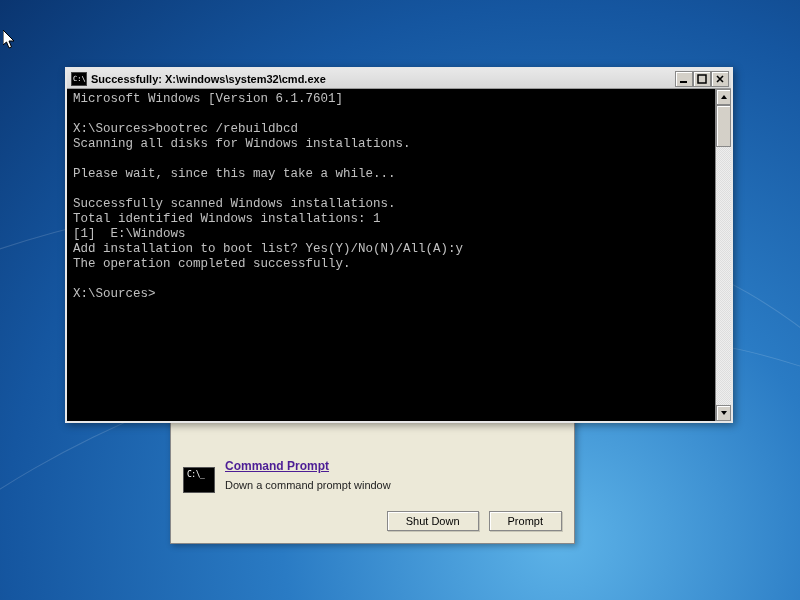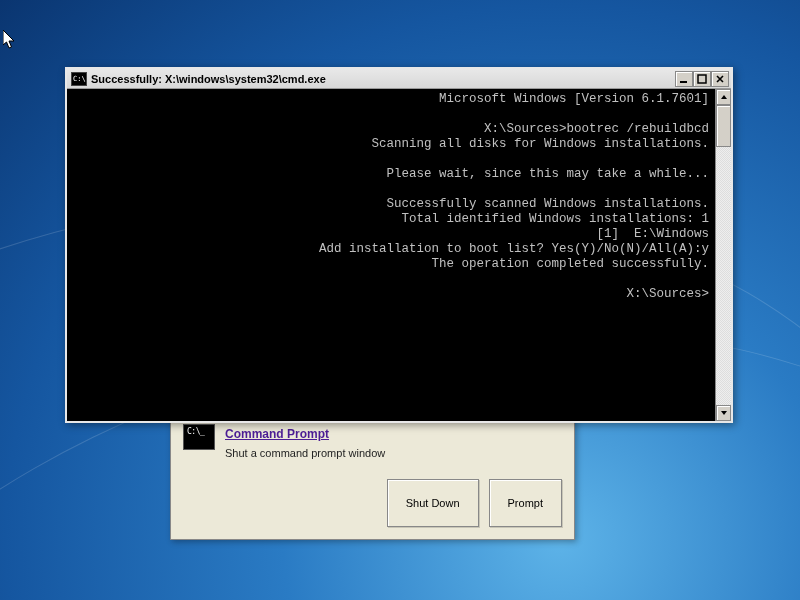--- a/index.html
+++ b/index.html
@@ -26,34 +26,34 @@
       position: absolute; left: 3px; top: 30px; z-index: 999;
       width: 14px; height: 20px;
     }
 
     
     .recovery-panel {
       position: absolute; left: 170px; top: 415px; width: 405px;
       background: #ece9d8; border: 1px solid #888; padding: 6px 12px 12px;
       box-shadow: 2px 2px 6px rgba(0,0,0,0.3);
     }
-    .recovery-row { display: flex; gap: 10px; align-items: flex-start; padding: 2px 0 10px; }
+    .recovery-row { display: flex; gap: 10px; align-items: flex-end; padding: 2px 0 10px; margin-top: 32px; }
     .cmd-icon-bg {
       width: 32px; height: 26px; background: #000; border: 1px solid #555;
       display: flex; align-items: flex-start; padding: 2px 3px; flex-shrink: 0;
     }
     .cmd-icon-text { color: #fff; font-family: "Consolas", monospace; font-size: 8px; letter-spacing: -0.5px; }
     .recovery-link {
       color: #4c1d95; text-decoration: underline; font-weight: bold; font-size: 12px;
       cursor: pointer; display: inline-block; margin-bottom: 2px;
     }
     .recovery-desc { font-size: 11px; color: #222; }
     .recovery-buttons { display: flex; gap: 10px; justify-content: flex-end; margin-top: 8px; }
     .rec-btn {
-      background: #ece9d8; border: 1px solid #888; padding: 17px 18px;
+      background: #ece9d8; border: 1px solid #888; padding: 3px 18px;
       font-size: 11px; font-family: inherit; cursor: pointer;
       box-shadow: inset 1px 1px 0 #fff, 1px 1px 0 rgba(0,0,0,0.15);
     }
 
     
     .cmd-window {
       position: absolute; left: 65px; top: 67px; width: 668px;
       border: 2px solid #e8e8e8; border-top-width: 2px;
       box-shadow: 2px 2px 8px rgba(0,0,0,0.4);
       display: flex; flex-direction: column;
@@ -80,21 +80,21 @@
     }
     .win-btn svg { display: block; }
 
     .cmd-body {
       display: flex; background: #000; height: 332px;
     }
     .cmd-content {
       flex: 1; padding: 3px 6px; color: #c0c0c0;
       font-family: "Consolas", "Courier New", monospace;
       font-size: 12.5px; line-height: 15px;
-      white-space: pre; overflow: hidden; text-align: right;
+      white-space: pre; overflow: hidden;
     }
     .scrollbar {
       width: 16px; background: #dcdcdc;
       display: flex; flex-direction: column;
       border-left: 1px solid #888;
     }
     .sb-btn {
       height: 16px; background: #d4d0c8;
       border: 1px solid #888; box-shadow: inset 1px 1px 0 #fff;
       display: flex; align-items: center; justify-content: center;
@@ -115,21 +115,21 @@
   <path d="M0,0 L0,15 L3.5,12 L6,18 L8.5,17 L6,11 L11,11 Z" fill="#fff" stroke="#000" stroke-width="1"></path>
 </svg>
 
 <div class="recovery-panel">
   <div class="recovery-row">
     <div class="cmd-icon-bg">
       <span class="cmd-icon-text">C:\_</span>
     </div>
     <div>
       <a class="recovery-link">Command Prompt</a><br>
-      <span class="recovery-desc">Shut a command prompt window</span>
+      <span class="recovery-desc">Down a command prompt window</span>
     </div>
   </div>
   <div class="recovery-buttons">
     <button class="rec-btn">Shut Down</button>
     <button class="rec-btn">Prompt</button>
   </div>
 </div>
 
 <div class="cmd-window">
   <div class="titlebar">

